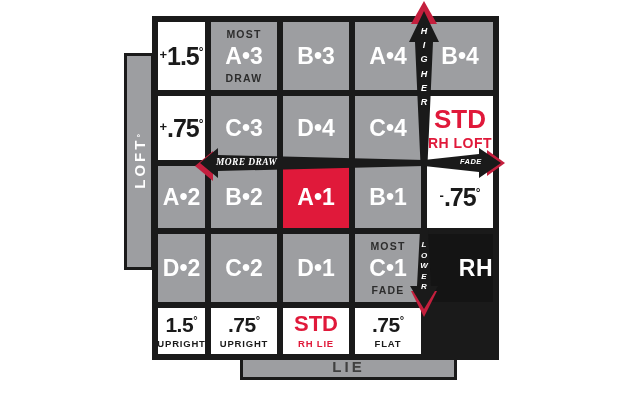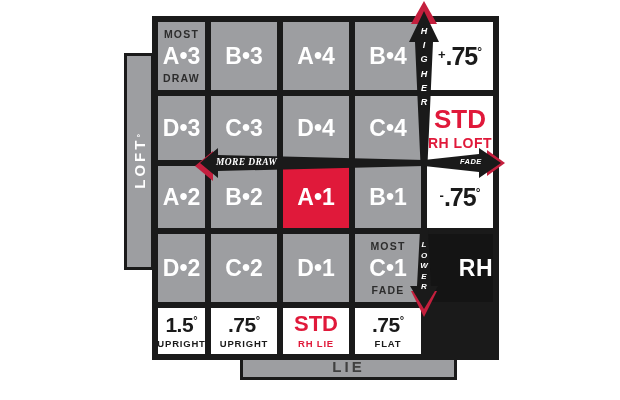--- a/index.html
+++ b/index.html
@@ -69,40 +69,40 @@
   <div id="loft-bar" class="axis-bar">
     <div class="vlabel"><span>LOFT</span><span class="vdeg">°</span></div>
   </div>
 
   <div id="lie-bar" class="axis-bar">
     <div class="hlabel">LIE</div>
   </div>
 
   <div id="grid">
 
+    <div class="cell white">
+      <div class="loftval"><span class="sign">+</span><span>1.5</span><span class="deg">°</span></div>
+    </div>
     <div class="cell gray">
       <div class="anno top auto-hide">MOST</div>
       <div class="code">A•3</div>
       <div class="anno bottom auto-hide">DRAW</div>
     </div>
     <div class="cell gray">
       <div class="code">B•3</div>
     </div>
     <div class="cell gray">
       <div class="code">A•4</div>
     </div>
     <div class="cell gray">
       <div class="code">B•4</div>
     </div>
 
     <div class="cell white">
       <div class="loftval"><span class="sign">+</span><span>.75</span><span class="deg">°</span></div>
-    </div>
-    <div class="cell gray">
-      <div class="code">D•3</div>
     </div>
     <div class="cell gray">
       <div class="code">C•3</div>
     </div>
     <div class="cell gray">
       <div class="code">D•4</div>
     </div>
     <div class="cell gray">
       <div class="code">C•4</div>
     </div>

